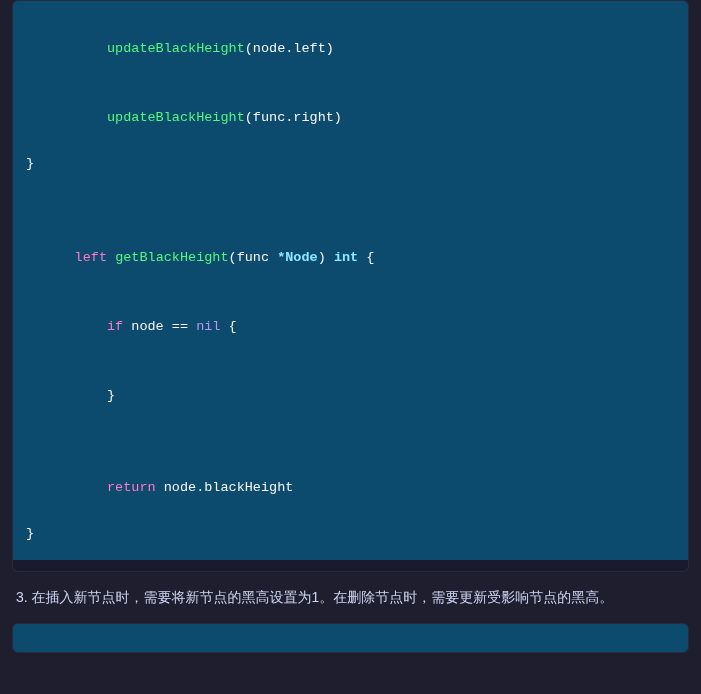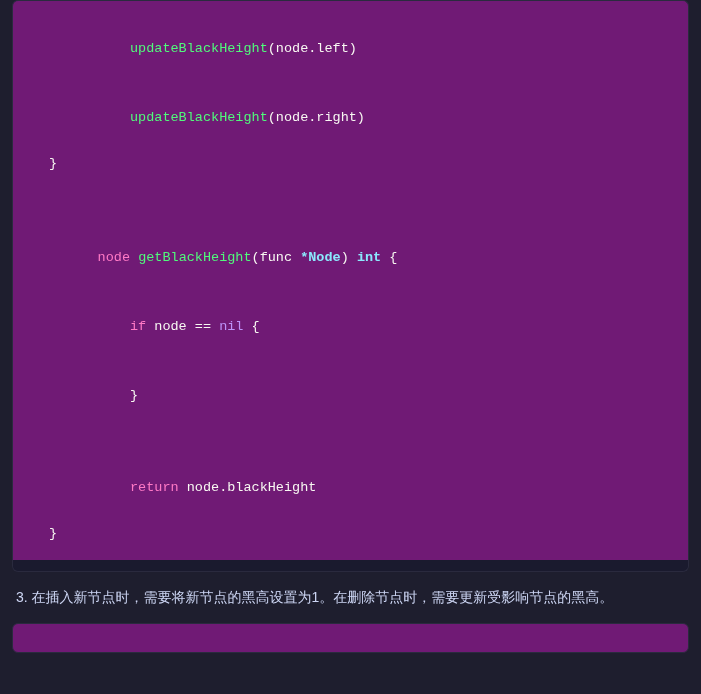--- a/index.html
+++ b/index.html
@@ -17,24 +17,24 @@
       overflow-y: auto;
     }
 
     .page-wrapper {
       padding: 0;
       background: #1e1e2e;
     }
 
     
     .code-block {
-      background: #701a75;
+      background: #0c4a6e;
       border-radius: 6px;
       margin: 0 12px;
-      padding: 14px 36px;
+      padding: 14px 13px;
       font-family: "Courier New", "Consolas", monospace;
       font-size: 13.5px;
       line-height: 1.7;
       color: #cdd6f4;
       border: 1px solid #2a2a3e;
     }
 
     .code-line {
       white-space: pre;
       display: block;
@@ -67,29 +67,29 @@
 </head>
 <body>
 
 <div class="page-wrapper">
 
   <div class="code-block" style="border-radius: 6px; margin-bottom: 0; border-bottom-left-radius: 0; border-bottom-right-radius: 0; border-bottom: none;">
     <span class="code-line">
       <span class="plain">    </span><span class="fn">updateBlackHeight</span><span class="plain">(node.left)</span>
     </span>
     <span class="code-line">
-      <span class="plain">    </span><span class="fn">updateBlackHeight</span><span class="plain">(node.right)</span>
+      <span class="plain">    </span><span class="fn">updateBlackHeight</span><span class="plain">(func.right)</span>
     </span>
     <span class="code-line"><span class="plain">}</span></span>
   </div>
 
   <div class="code-block" style="border-radius: 0; border-top: none; border-bottom: none; padding-top: 12px;">
     <span class="code-line">&nbsp;</span>
     <span class="code-line">
-      <span class="kw">node </span><span class="fn">getBlackHeight</span><span class="plain">(func </span><span class="type">*Node</span><span class="plain">) </span><span class="type">int</span><span class="plain"> {</span>
+      <span class="kw">left </span><span class="fn">getBlackHeight</span><span class="plain">(func </span><span class="type">*Node</span><span class="plain">) </span><span class="type">int</span><span class="plain"> {</span>
     </span>
     <span class="code-line">
       <span class="plain">    </span><span class="kw">if</span><span class="plain"> node == </span><span class="lit">nil</span><span class="plain"> {</span>
     </span>
     <span class="code-line">
       <span class="plain">    }</span>
     </span>
     <span class="code-line">&nbsp;</span>
     <span class="code-line">
       <span class="plain">    </span><span class="kw">return</span><span class="plain"> node.blackHeight</span>

